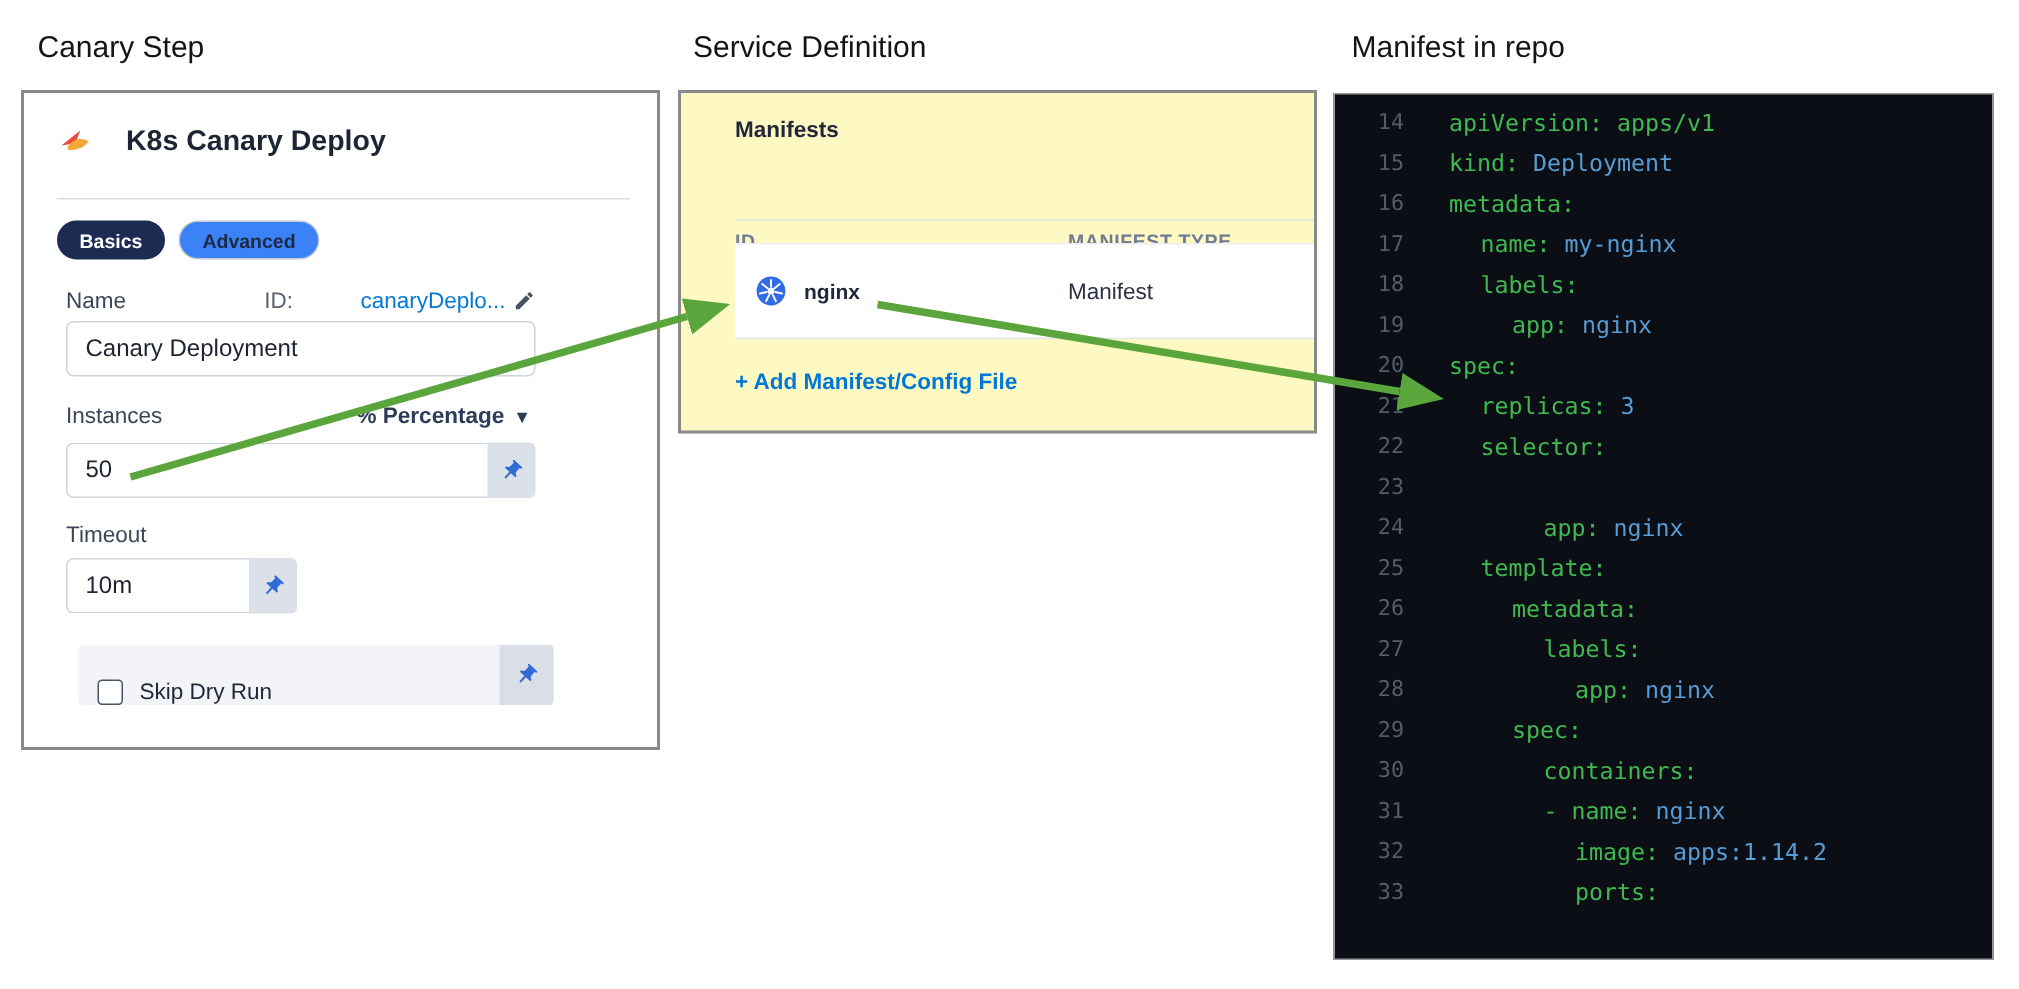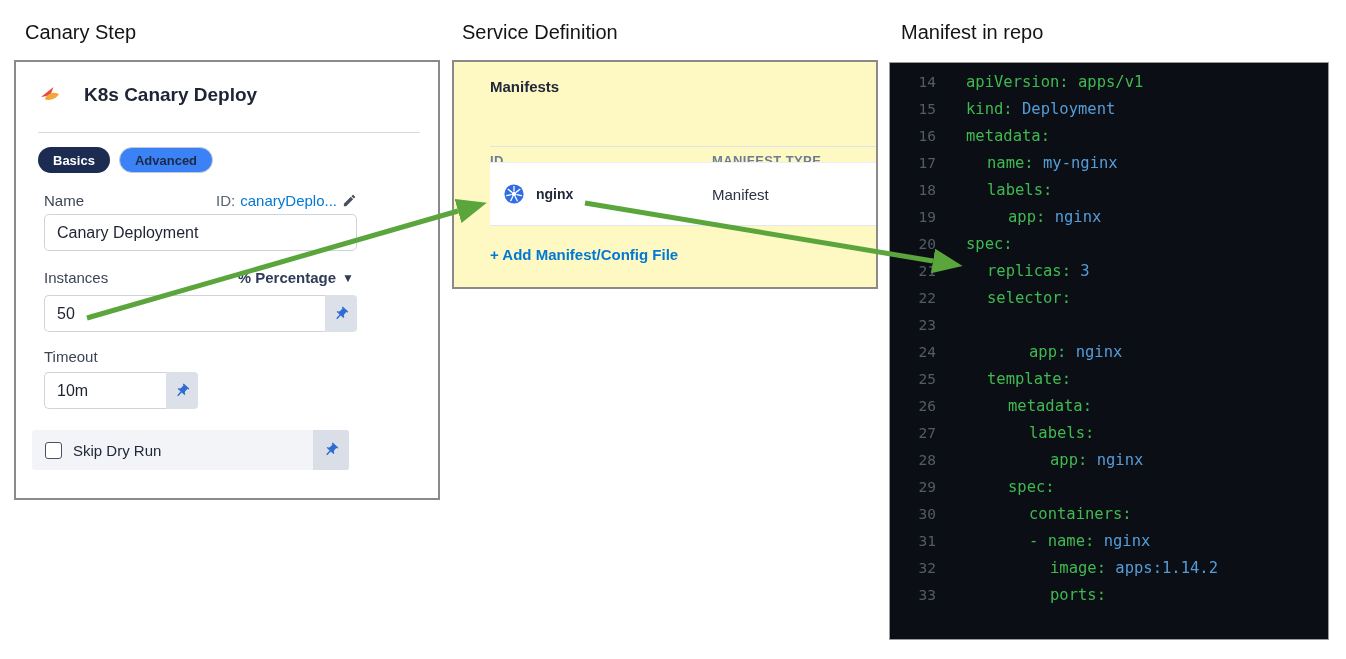--- a/index.html
+++ b/index.html
@@ -19,21 +19,21 @@
   .pill { height:26px; padding:0 15px; border-radius:14px; font-size:13px; font-weight:bold;
           display:flex; align-items:center; cursor:pointer; }
   .pill.active { background:var(--tab-active-bg); color:#fff; }
   .pill.inactive { background:#3b82f6; color:#1d2a43; border:1px solid #c3cad4; }
 
   .name-row { position:absolute; left:28px; top:130px; width:313px; display:flex;
               justify-content:space-between; align-items:center; }
   .field-label { font-size:15px; color:var(--label-gray); }
   .id-group { display:flex; align-items:center; gap:5px; cursor:pointer; }
   .id-prefix { font-size:15px; color:var(--id-prefix-gray); }
-  .id-value { font-size:15px; color:var(--link-blue); }
+  .id-value { font-size:15px; color:var(--link-blue);margin-left:40px; }
 
   .text-input { border:1px solid var(--input-border); border-radius:5px; background:#fff;
                 font-family:"Liberation Sans", sans-serif; font-size:16px; color:#1d2330;
                 padding:0 12px; outline:none; }
   .name-input { position:absolute; left:28px; top:152px; width:313px; height:37px; }
 
   .instances-row { position:absolute; left:28px; top:207px; width:310px; display:flex;
                    justify-content:space-between; align-items:center; }
   .unit-select { display:flex; align-items:center; gap:6px; font-size:15px; font-weight:bold;
                  color:#2e3c58; cursor:pointer; }
@@ -41,22 +41,22 @@
 
   .input-group { position:absolute; display:flex; }
   .ig-instances { left:28px; top:233px; }
   .ig-timeout { left:28px; top:310px; }
   .ig-input { height:37px; border-radius:5px 0 0 5px; border-right:none; }
   .pin-btn { width:32px; height:37px; background:var(--pin-btn-bg); border-radius:0 4px 4px 0;
              display:flex; align-items:center; justify-content:center; cursor:pointer; }
 
   .timeout-label { position:absolute; left:28px; top:286px; }
 
-  .skip-row { position:absolute; left:16px; top:368px; width:317px; height:40px;
-              background:var(--light-row-bg); border-radius:3px; display:flex; align-items:center; }
+  .skip-row { position:absolute; left:36px; top:368px; width:317px; height:40px;
+              background:var(--light-row-bg); border-radius:3px; display:flex; align-items:flex-end; }
   .checkbox { width:17px; height:17px; border:1.5px solid #485263; border-radius:3px;
               background:#fff; margin-left:13px; cursor:pointer; }
   .skip-label { font-size:15px; color:#22283b; margin-left:11px; flex:1; }
   .skip-pin { width:36px; height:40px; background:#d9dee7; border-radius:0 3px 3px 0;
               display:flex; align-items:center; justify-content:center; cursor:pointer; }
 
   
   .panel2 { position:absolute; left:452px; top:60px; width:426px; height:229px;
             background:#fef9c3; border:2px solid var(--panel-border); }
   .p2-title { position:absolute; left:36px; top:16px; font-size:15px; font-weight:bold; color:#22283b; }

